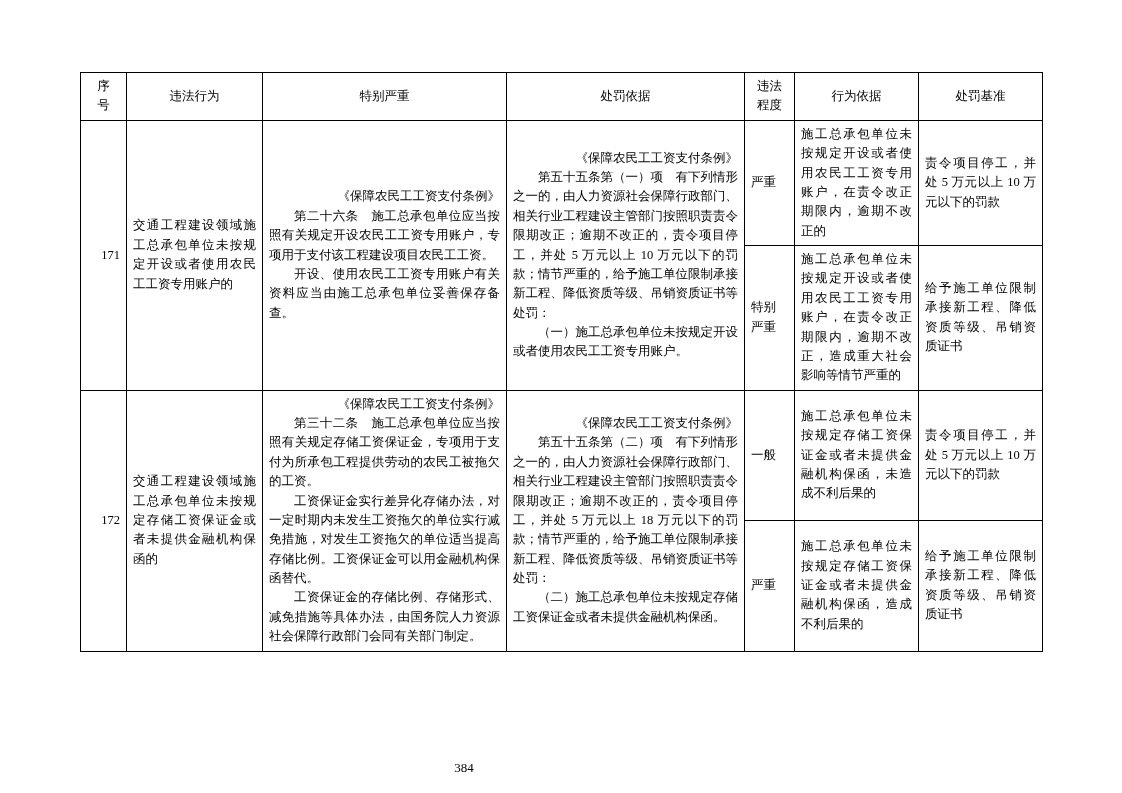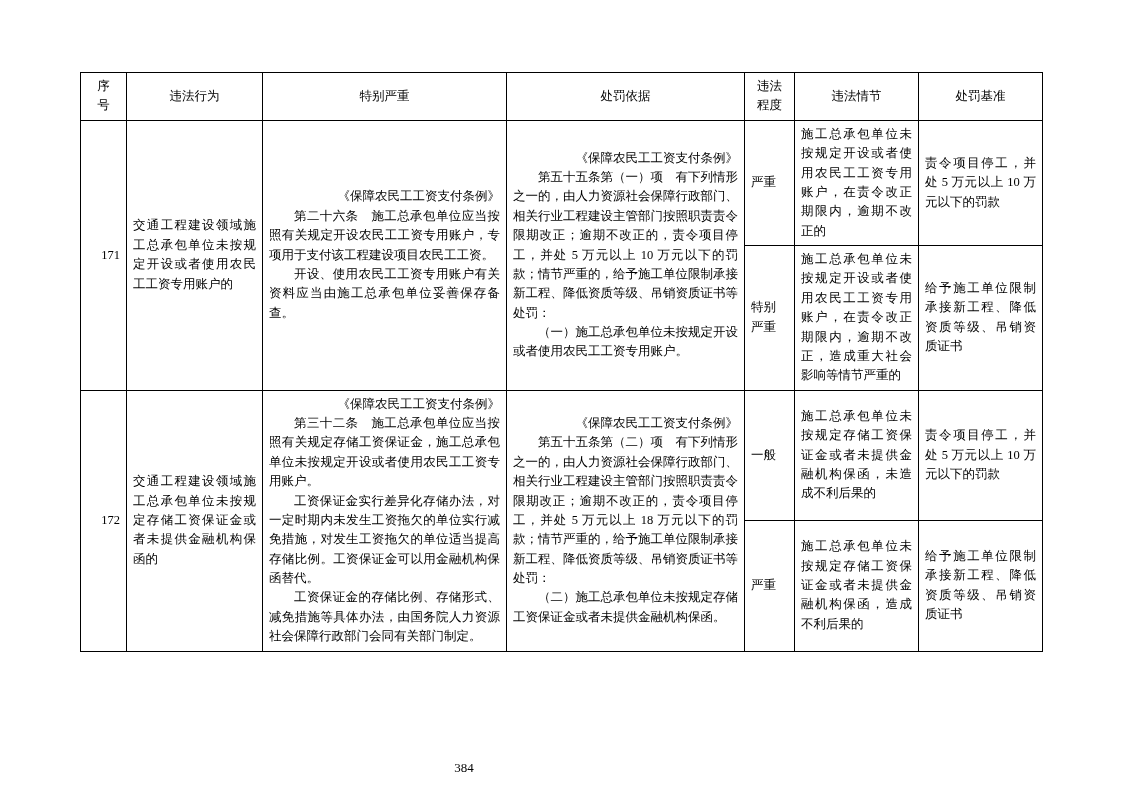--- a/index.html
+++ b/index.html
@@ -121,21 +121,21 @@
             <span>序</span><br>
             <span>号</span>
           </td>
           <td>违法行为</td>
           <td>特别严重</td>
           <td>处罚依据</td>
           <td>
             <span>违法</span><br>
             <span>程度</span>
           </td>
-          <td>违法情节</td>
+          <td>行为依据</td>
           <td>处罚基准</td>
         </tr>
       </thead>
       <tbody>
 
         <tr>
           <td class="no-cell" rowspan="2">171</td>
           <td class="act-cell" rowspan="2">交通工程建设领域施工总承包单位未按规定开设或者使用农民工工资专用账户的</td>
           <td class="just" rowspan="2">
             <span class="ctr">《保障农民工工资支付条例》</span>
@@ -156,21 +156,21 @@
           <td class="deg-cell">特别严重</td>
           <td class="circ-cell">施工总承包单位未按规定开设或者使用农民工工资专用账户，在责令改正期限内，逾期不改正，造成重大社会影响等情节严重的</td>
           <td class="std-cell">给予施工单位限制承接新工程、降低资质等级、吊销资质证书</td>
         </tr>
 
         <tr>
           <td class="no-cell" rowspan="2">172</td>
           <td class="act-cell" rowspan="2">交通工程建设领域施工总承包单位未按规定存储工资保证金或者未提供金融机构保函的</td>
           <td class="just" rowspan="2">
             <span class="ctr">《保障农民工工资支付条例》</span>
-            <span class="ind">第三十二条　施工总承包单位应当按照有关规定存储工资保证金，施工总承包单位未按规定开设或者使用农民工工资专用账户。</span>
+            <span class="ind">第三十二条　施工总承包单位应当按照有关规定存储工资保证金，专项用于支付为所承包工程提供劳动的农民工被拖欠的工资。</span>
             <span class="ind">工资保证金实行差异化存储办法，对一定时期内未发生工资拖欠的单位实行减免措施，对发生工资拖欠的单位适当提高存储比例。工资保证金可以用金融机构保函替代。</span>
             <span class="ind">工资保证金的存储比例、存储形式、减免措施等具体办法，由国务院人力资源社会保障行政部门会同有关部门制定。</span>
           </td>
           <td class="just" rowspan="2">
             <span class="ctr">《保障农民工工资支付条例》</span>
             <span class="ind">第五十五条第（二）项　有下列情形之一的，由人力资源社会保障行政部门、相关行业工程建设主管部门按照职责责令限期改正；逾期不改正的，责令项目停工，并处 5 万元以上 18 万元以下的罚款；情节严重的，给予施工单位限制承接新工程、降低资质等级、吊销资质证书等处罚：</span>
             <span class="ind">（二）施工总承包单位未按规定存储工资保证金或者未提供金融机构保函。</span>
           </td>
           <td class="deg-cell">一般</td>
           <td class="circ-cell">施工总承包单位未按规定存储工资保证金或者未提供金融机构保函，未造成不利后果的</td>

